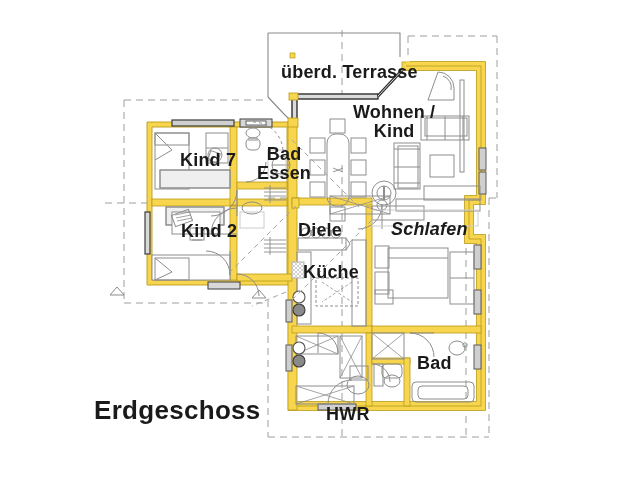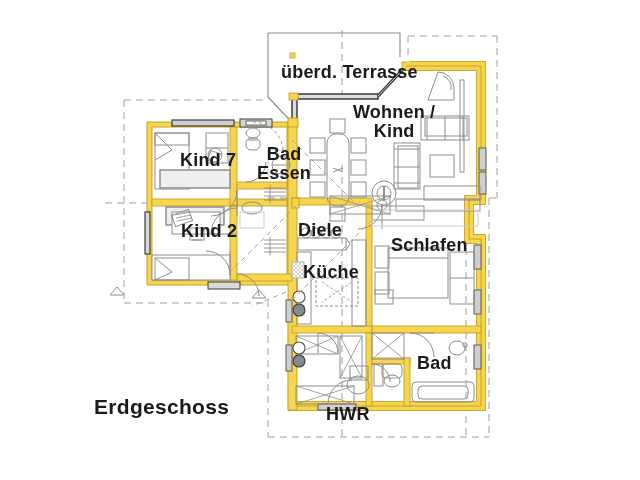--- a/index.html
+++ b/index.html
@@ -4,21 +4,21 @@
 <style>
   html,body{margin:0;padding:0;background:#ffffff;}
   body{width:640px;height:480px;overflow:hidden;
        font-family:"Liberation Sans","DejaVu Sans",sans-serif;}
   #stage{position:relative;width:640px;height:480px;background:#fff;}
   #plan{position:absolute;left:0;top:0;}
   .lbl{position:absolute;color:#1a1a1a;font-weight:700;
        letter-spacing:.2px;white-space:nowrap;line-height:1.08;}
   .lbl.rm{font-size:18px;}
   .lbl.two{font-size:18px;text-align:center;}
-  .lbl.ttl{font-size:21px;font-weight:700;letter-spacing:.3px;}
+  .lbl.ttl{font-size:26px;font-weight:700;letter-spacing:.3px;}
 </style>
 </head>
 <body>
 
 <div id="stage">
 
   <svg id="plan" width="640" height="480" viewBox="0 0 640 480">
 
     <defs>
       <pattern id="hatchDiag" width="5" height="5" patternUnits="userSpaceOnUse" patternTransform="rotate(45)">
@@ -364,21 +364,21 @@
 
   <div class="lbl two" style="left:257px;top:145px;">
     <div>Bad</div>
     <div>Essen</div>
   </div>
 
   <div class="lbl rm" style="left:254px;top:221px;margin-left:44px;">Diele</div>
 
   <div class="lbl rm" style="left:181px;top:222px;">Kind 2</div>
 
-  <div class="lbl rm" style="left:391px;top:236px;">Schlafen</div>
+  <div class="lbl rm" style="left:391px;top:220px;font-style:italic;">Schlafen</div>
 
   <div class="lbl rm" style="left:303px;top:263px;">Küche</div>
 
   <div class="lbl rm" style="left:326px;top:357px;margin-top:48px;">HWR</div>
 
   <div class="lbl rm" style="left:417px;top:354px;">Bad</div>
 
   <div class="lbl ttl" style="left:94px;top:396px;">Erdgeschoss</div>
 
 </div>

